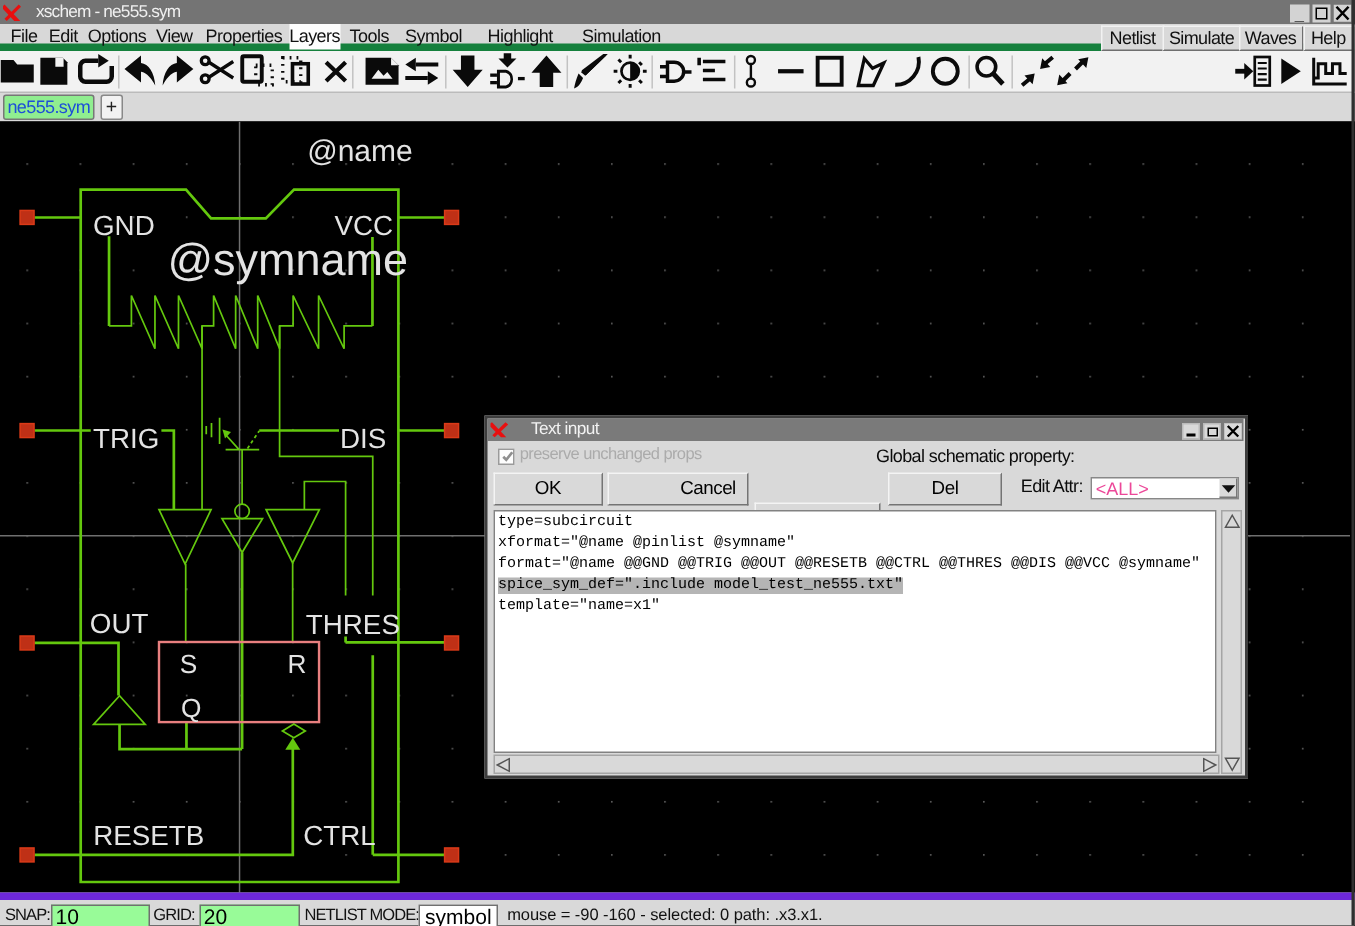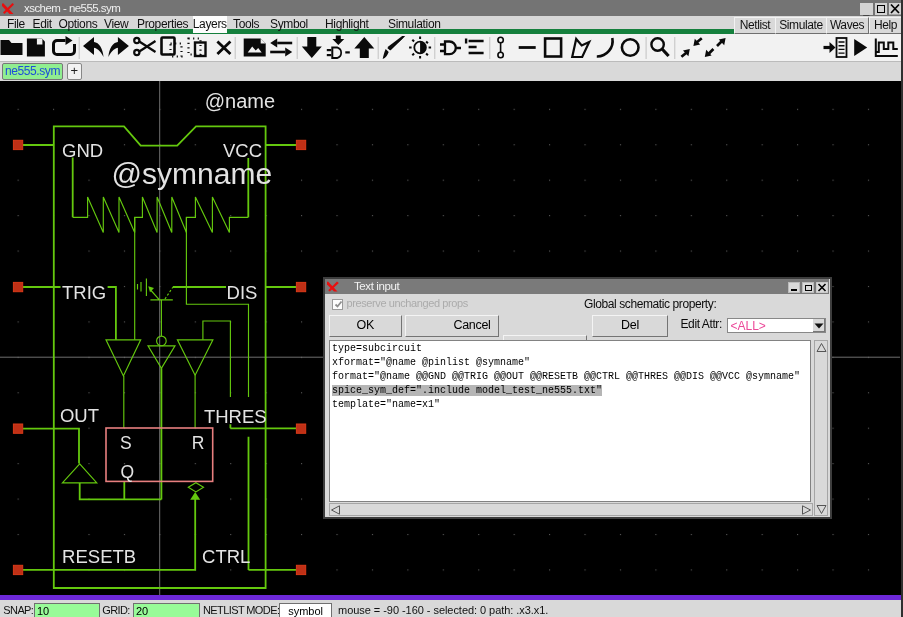--- a/index.html
+++ b/index.html
@@ -8,21 +8,21 @@
   #titlebar{left:0;top:0;width:903px;height:16px;background:#747474;}
   #menubar{left:0;top:16px;width:903px;height:18px;background:#d8d8d8;border-bottom:5px solid #15803d;box-sizing:border-box;}
   .mi{position:absolute;top:0;height:17px;line-height:17px;font-size:12px;letter-spacing:-0.35px;color:#111;}
   .mbtn{position:absolute;top:1px;height:15px;line-height:15px;font-size:12px;letter-spacing:-0.4px;color:#111;text-align:center;
      background:#d9d9d9;border-top:1px solid #f2f2f2;border-left:1px solid #f2f2f2;border-right:1px solid #6f6f6f;border-bottom:1px solid #6f6f6f;}
   #toolbar{left:0;top:34px;width:903px;height:28px;background:#f2f2f2;border-bottom:1px solid #bbb;box-sizing:border-box;}
   #tabbar{left:0;top:62px;width:903px;height:19px;background:#d9d9d9;}
   #canvas{left:0;top:81px;width:903px;height:514px;background:#000;}
   #statusbar{left:0;top:595px;width:903px;height:22px;background:#d9d9d9;border-top:5px solid #6d28d9;box-sizing:border-box;}
   .sfield{position:absolute;top:2.5px;height:14px;box-sizing:content-box;border:1px solid #707070;
-     font-size:11px;line-height:14px;}
+     font-size:14px;line-height:14px;}
   .slbl{position:absolute;top:3.5px;font-size:11px;letter-spacing:-0.6px;color:#111;}
   #dialog{left:323px;top:277px;width:509px;height:242px;background:#d9d9d9;border:2.5px solid #3d3d3d;box-sizing:border-box;}
   .dbtn{position:absolute;height:21.5px;background:#d9d9d9;
      border-top:1.5px solid #f4f4f4;border-left:1.5px solid #f4f4f4;border-right:1.5px solid #747474;border-bottom:1.5px solid #747474;
      box-sizing:border-box;text-align:center;font-size:12.5px;letter-spacing:-0.3px;color:#000;line-height:18px;}
 </style>
 </head>
 <body>
 <div class="abs" id="titlebar">
   <svg class="abs" style="left:2px;top:2px" width="13" height="13" viewBox="0 0 13 13">

